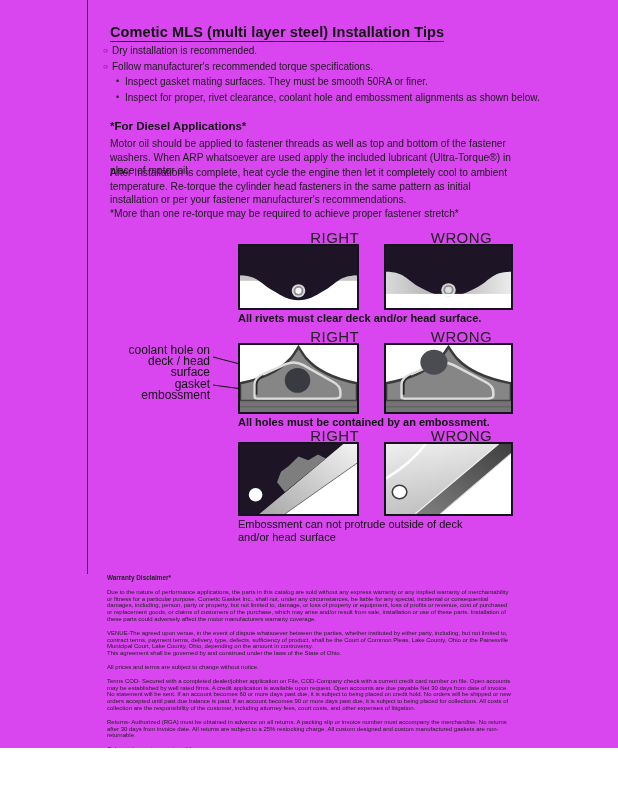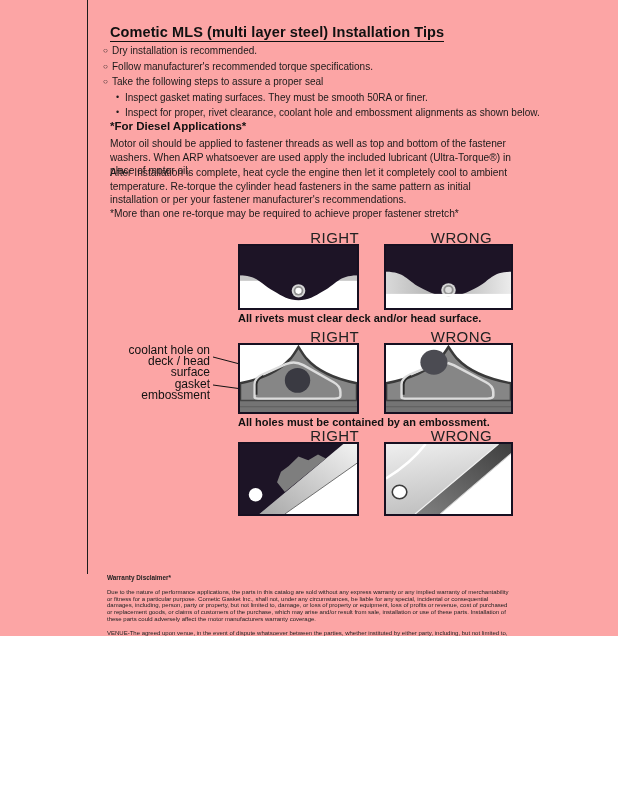--- a/index.html
+++ b/index.html
@@ -1,17 +1,17 @@
 <!DOCTYPE html>
 <html><head>
 <meta charset="utf-8">
 <style>
   html,body{margin:0;padding:0;background:#ffffff;}
   .page{
-    position:relative;width:618px;height:636px;background:#fca5a5;overflow:hidden;
+    position:relative;width:618px;height:748px;background:#d946ef;overflow:hidden;
     font-family:"Liberation Sans","DejaVu Sans",sans-serif;color:#1a1a1a;
   }
   .edge-rule{position:absolute;left:87px;top:0;width:1px;height:574px;background:#1c1c1c;}
   .title{
     position:absolute;left:110px;top:24px;font-size:14.5px;font-weight:bold;color:#111;
     border-bottom:1.6px solid #111;padding-bottom:1px;letter-spacing:.1px;
   }
   .intro{position:absolute;left:103px;top:43px;font-size:10px;line-height:15.5px;}
   .b-row{white-space:nowrap;}
   .b-glyph{display:inline-block;width:9px;font-size:8px;vertical-align:top;line-height:15.5px;}
@@ -49,21 +49,20 @@
 
 <div class="page">
 
   <div class="edge-rule"></div>
 
   <div class="title">Cometic MLS (multi layer steel) Installation Tips</div>
 
   <div class="intro">
     <div class="b-row"><span class="b-glyph">○</span><span>Dry installation is recommended.</span></div>
     <div class="b-row"><span class="b-glyph">○</span><span>Follow manufacturer's recommended torque specifications.</span></div>
-    <div class="b-row"><span class="b-glyph">○</span><span>Take the following steps to assure a proper seal</span></div>
     <div class="b-row sub"><span class="b-glyph">•</span><span>Inspect gasket mating surfaces.  They must be smooth 50RA or finer.</span></div>
     <div class="b-row sub"><span class="b-glyph">•</span><span>Inspect for proper, rivet clearance, coolant hole and embossment alignments as shown below.</span></div>
   </div>
 
   <div class="diesel-h">*For Diesel Applications*</div>
   <div class="para p1">Motor oil should be applied to fastener threads as well as top and bottom of the fastener washers. When ARP whatsoever are used apply the included lubricant (Ultra-Torque®) in place of motor oil.</div>
   <div class="para p2">After Installation is complete, heat cycle the engine then let it completely cool to ambient temperature. Re-torque the cylinder head fasteners in the same pattern as initial installation or per your fastener manufacturer's recommendations.</div>
   <div class="para p3">*More than one re-torque may be required to achieve proper fastener stretch*</div>
 
   <div class="dg-label" style="left:238px;top:229px;width:121px;">RIGHT</div>
@@ -181,20 +180,22 @@
       <rect width="120" height="73" fill="url(#g-bg-w)"></rect>
       <path d="M0,36 Q24,20 38,0" fill="none" stroke="#ffffff" stroke-width="2.5"></path>
       <polygon points="52,73 120,10 120,73" fill="#ffffff"></polygon>
       <polygon points="28,73 108,0 120,0 120,10 52,73" fill="url(#g-band-d)"></polygon>
       <line x1="28" y1="73" x2="108" y2="0" stroke="#f2f2f2" stroke-width="1.2"></line>
       <line x1="52" y1="73" x2="120" y2="10" stroke="#dadada" stroke-width="1"></line>
       <circle cx="13" cy="50" r="7" fill="#ffffff" stroke="#3c3c3c" stroke-width="1.5"></circle>
     </svg>
   </div>
 
+  <div class="caption cap3">Embossment can not protrude outside of deck
+and/or head surface</div>
 
   <div class="warranty">
     <h4>Warranty Disclaimer*</h4>
     <p>Due to the nature of performance applications, the parts in this catalog are sold without any express warranty or any implied warranty of merchantability or fitness for a particular purpose.  Cometic Gasket Inc., shall not, under any circumstances, be liable for any special, incidental or consequential damages, including, person, party or property, but not limited to, damage, or loss of property or equipment, loss of profits or revenue, cost of purchased or replacement goods, or claims of customers of the purchase, which may arise and/or result from sale, installation or use of these parts.  Installation of these parts could adversely affect the motor manufacturers warranty coverage.</p>
     <p>VENUE-The agreed upon venue, in the event of dispute whatsoever between the parties, whether instituted by either party, including, but not limited to, contract terms, payment terms, delivery, type, defects, sufficiency of product, shall be the Court of Common Pleas, Lake County, Ohio or the Painesville Municipal Court, Lake County, Ohio, depending on the amount in controversy.
 This agreement shall be governed by and construed under the laws of the State of Ohio.</p>
     <p>All prices and terms are subject to change without notice.</p>
     <p>Terms COD- Secured with a completed dealer/jobber application on File, COD-Company check with a current credit card number on file.  Open accounts may be established by well rated firms.  A credit application is available upon request.  Open accounts are due payable Net 30 days from date of invoice.  No statement will be sent.  If an account becomes 60 or more days past due, it is subject to being placed on credit hold.  No orders will be shipped or new orders accepted until past due balance is paid.  If an account becomes 90 or more days past due, it is subject to being placed for collections.  All costs of collection are the responsibility of the customer, including attorney fees, court costs, and other expenses of litigation.</p>
     <p>Returns- Authorized (RGA) must be obtained in advance on all returns.  A packing slip or invoice number must accompany the merchandise.  No returns after 30 days from invoice date.  All returns are subject to a 25% restocking charge.  All custom designed and custom manufactured gaskets are non-returnable.</p>
     <p>Only catalog parts are returnable.

